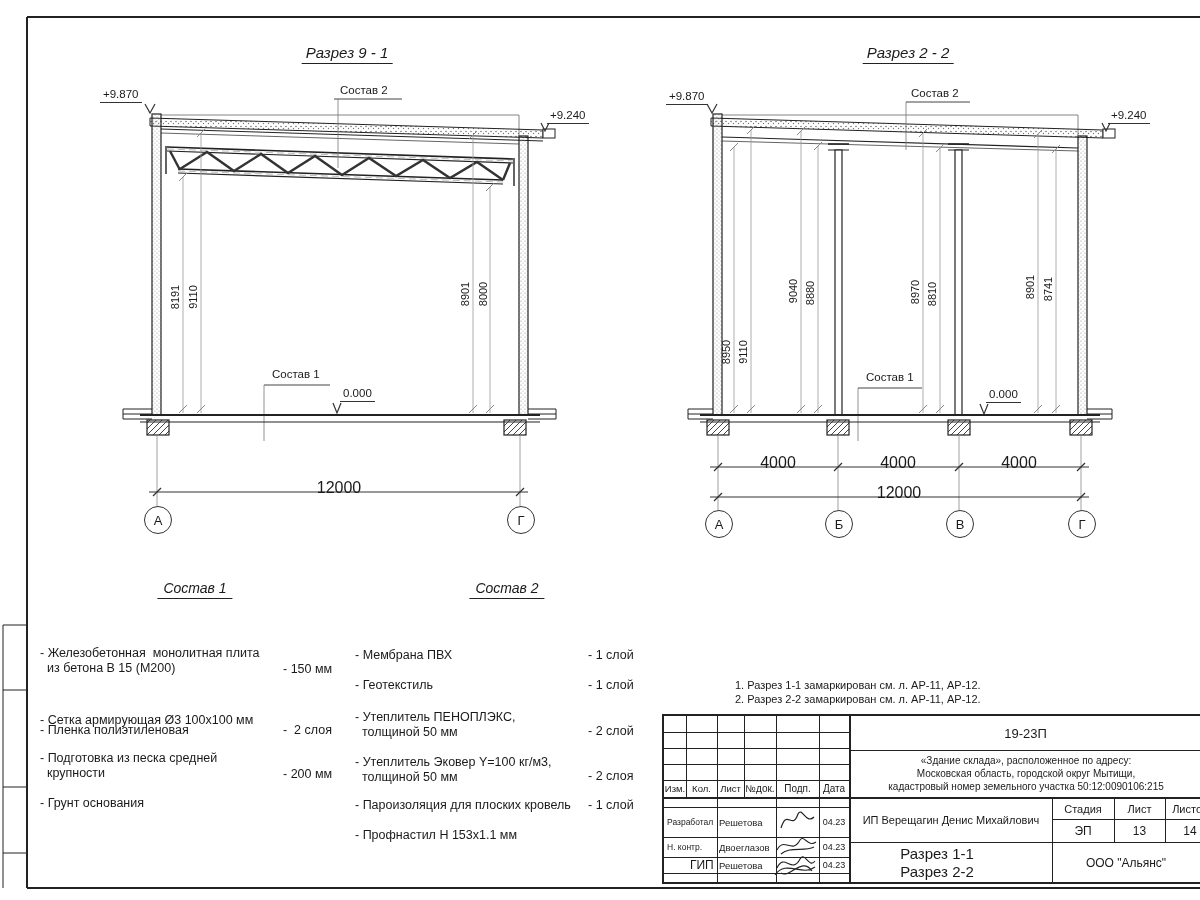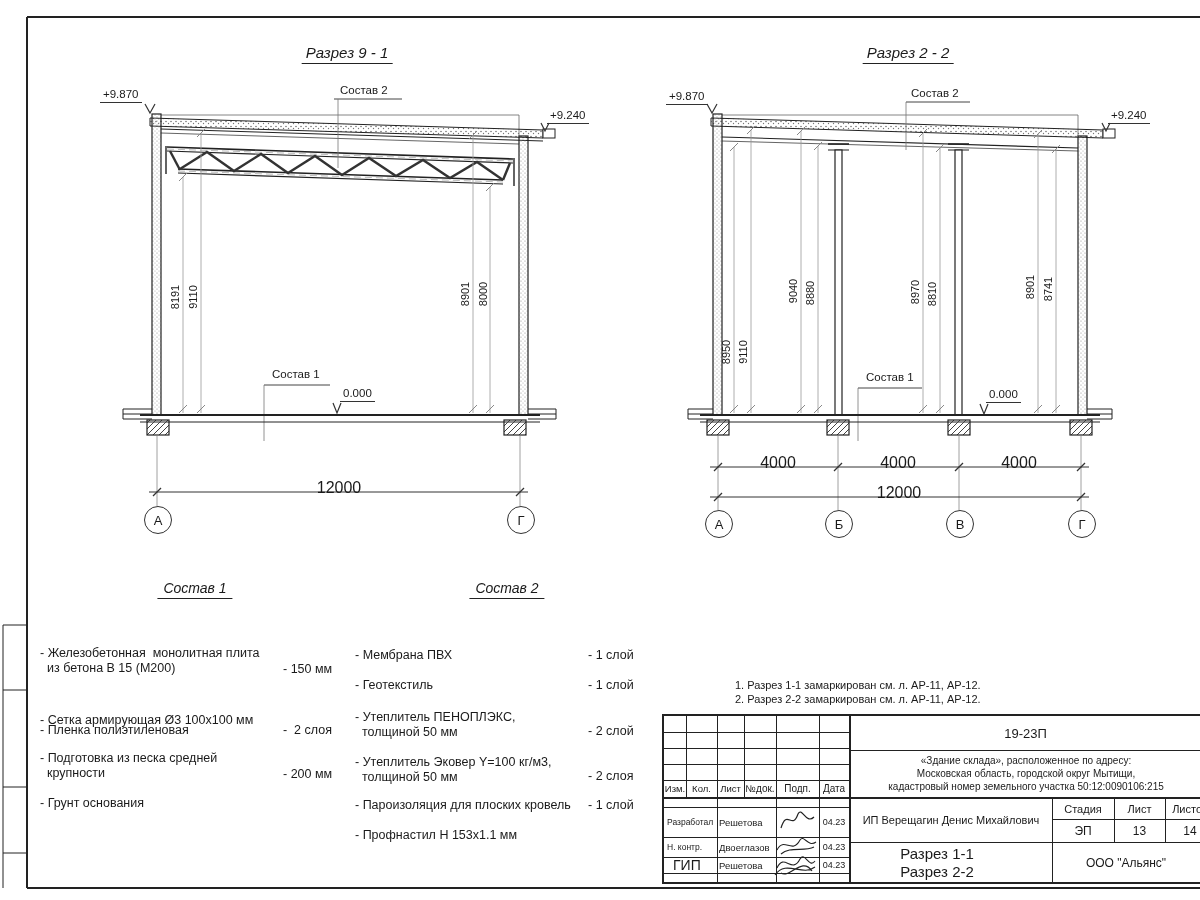--- a/index.html
+++ b/index.html
@@ -362,21 +362,21 @@
     <div class="tc" style="left:80px; top:64px; width:32px; height:17px; font-size:10px">№док.</div>
     <div class="tc" style="left:112px; top:64px; width:43px; height:17px; font-size:10px">Подп.</div>
     <div class="tc" style="left:155px; top:64px; width:30px; height:17px; font-size:10px">Дата</div>
 
     <div class="tc" style="left:1px; top:91px; width:52px; height:30px; font-size:8.5px; justify-content:flex-start; padding-left:2px">Разработал</div>
     <div class="tc" style="left:55px; top:91px; width:57px; height:30px; font-size:9.5px; justify-content:flex-start">Решетова</div>
     <div class="tc" style="left:155px; top:91px; width:30px; height:30px; font-size:9px">04.23</div>
     <div class="tc" style="left:1px; top:121px; width:52px; height:20px; font-size:8.5px; justify-content:flex-start; padding-left:2px">Н. контр.</div>
     <div class="tc" style="left:55px; top:121px; width:57px; height:20px; font-size:9.5px; justify-content:flex-start">Двоеглазов</div>
     <div class="tc" style="left:155px; top:121px; width:30px; height:20px; font-size:9px">04.23</div>
-    <div class="tc" style="left:1px; top:141px; width:52px; height:16px; font-size:14px; justify-content:flex-start; padding-left:8px">ГИП</div>
+    <div class="tc" style="left:18px; top:141px; width:52px; height:16px; font-size:12px; justify-content:flex-start; padding-left:8px">ГИП</div>
     <div class="tc" style="left:55px; top:141px; width:57px; height:16px; font-size:9.5px; justify-content:flex-start">Решетова</div>
     <div class="tc" style="left:155px; top:141px; width:30px; height:16px; font-size:9px">04.23</div>
 
     <svg class="abs" style="left:113px; top:88px" width="40" height="30">
       <path d="M4,24 C10,4 15,27 21,10 C25,2 29,21 37,13" fill="none" stroke="#222" stroke-width="1.2"></path>
     </svg>
     <svg class="abs" style="left:110px; top:116px" width="44" height="26">
       <path d="M3,18 C10,4 18,23 26,8 C30,2 34,16 42,10 M7,22 C16,14 30,20 40,15" fill="none" stroke="#222" stroke-width="1.1"></path>
     </svg>
     <svg class="abs" style="left:108px; top:134px" width="46" height="30">

